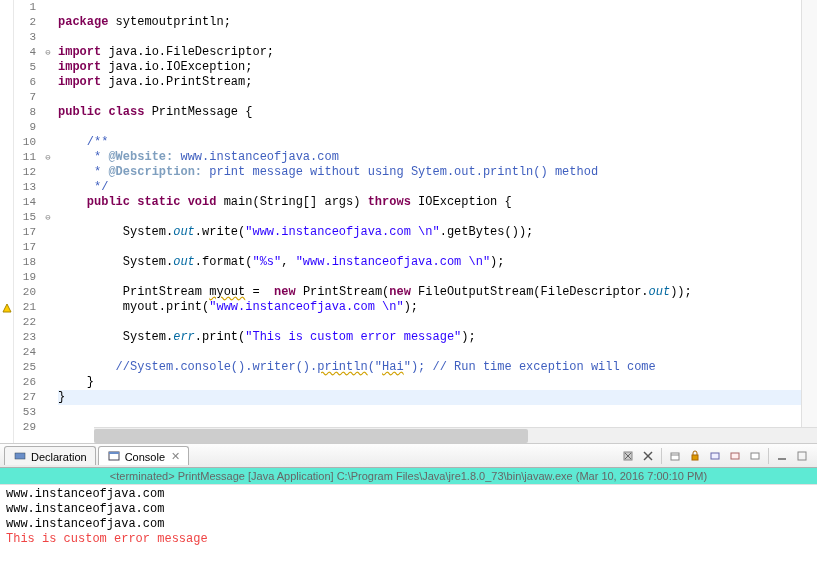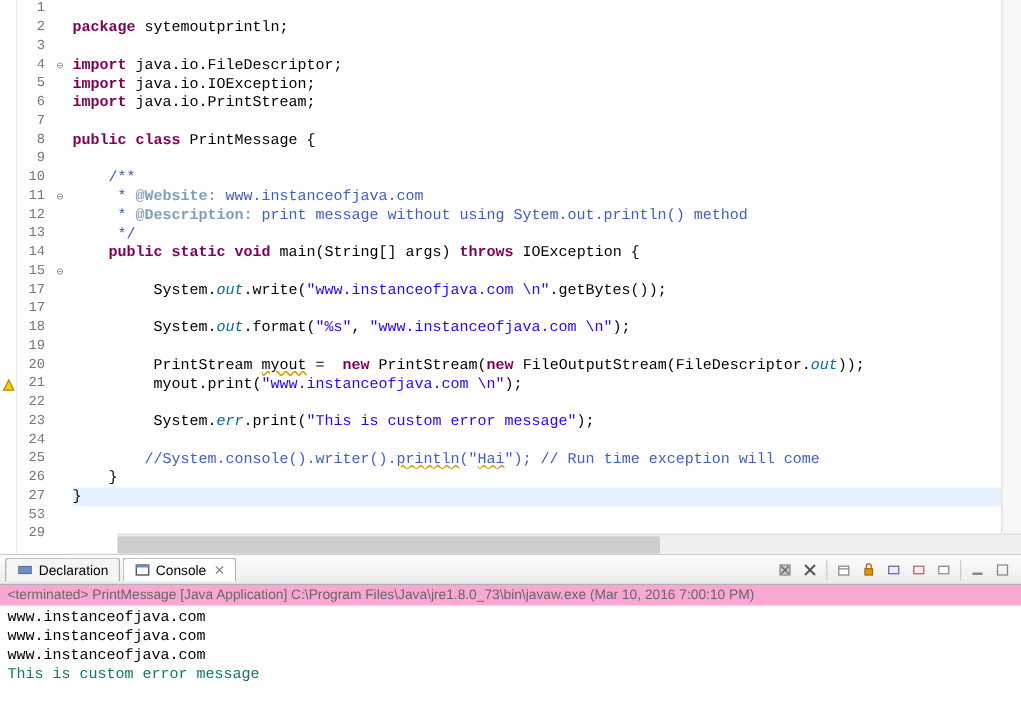--- a/index.html
+++ b/index.html
@@ -25,23 +25,23 @@
 .hscroll-thumb { position: absolute; left: 0; width: 60%; height: 14px; top: 1px; background: #cdcdcd; border-radius: 2px; }
 .vscroll { position: absolute; right: 0; top: 0; bottom: 16px; width: 16px; background: #f8f8f8; border-left: 1px solid #e0e0e0; }
 .panel { height: 136px; display: flex; flex-direction: column; }
 .tabbar { display: flex; align-items: center; height: 24px; background: linear-gradient(#fdfdfd,#ececec); border-bottom: 1px solid #b0b0b0; padding-left: 4px; font-family: Tahoma, sans-serif; font-size: 11px; }
 .tab { display: flex; align-items: flex-end; gap: 4px; padding: 2px 8px; border: 1px solid #b0b0b0; border-bottom: none; background: #f5f5f5; margin-right: 2px; border-radius: 3px 3px 0 0; cursor: pointer; }
 .tab.active { background: #fff; }
 .tab-icon { width: 14px; height: 14px; display: inline-flex; align-items: center; justify-content: center; }
 .tab-close { color: #888; font-size: 11px; margin-left: 2px; cursor: pointer; }
 .toolbar { margin-left: auto; display: flex; align-items: center; gap: 2px; padding-right: 6px; }
 .tbtn { width: 18px; height: 18px; display: flex; align-items: center; justify-content: center; border: 1px solid transparent; border-radius: 2px; cursor: pointer; }
-.console-header { font-family: Tahoma, sans-serif; font-size: 11px; color: #666; padding: 2px 6px; border-bottom: 1px solid #e0e0e0; background: #f9a8d4; white-space: nowrap; overflow: hidden; }
+.console-header { font-family: Tahoma, sans-serif; font-size: 11px; color: #666; padding: 2px 6px; border-bottom: 1px solid #e0e0e0; background: #5eead4; white-space: nowrap; overflow: hidden; text-align: center; }
 .console-out { flex: 1; padding: 2px 6px; font-size: 12px; line-height: 15px; background: #fff; overflow: auto; }
-.console-out .errline { color: #0f766e; }
+.console-out .errline { color: #ef4444; }
 </style>
 </head>
 <body>
 
 <div class="editor-area">
   <div class="marker-col" id="marker-col">
       <div class="marker"></div>
       <div class="marker"></div>
       <div class="marker"></div>
       <div class="marker"></div>

